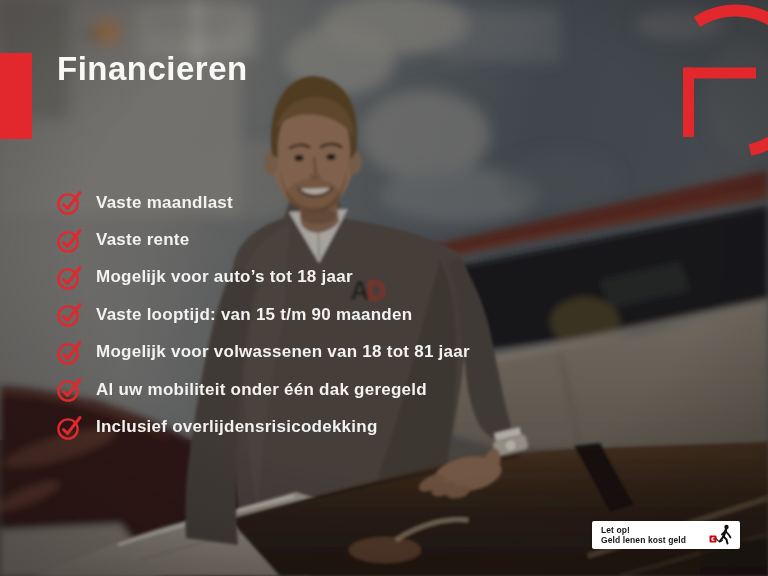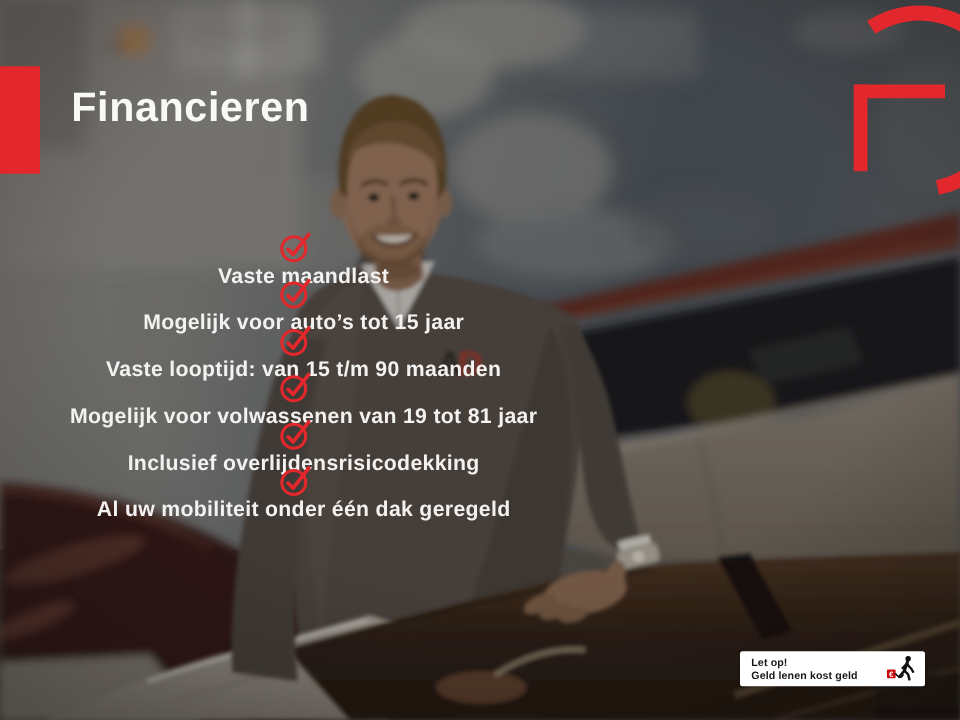--- a/index.html
+++ b/index.html
@@ -7,29 +7,29 @@
     position:relative;width:768px;height:576px;overflow:hidden;
     font-family:"Liberation Sans", sans-serif;
     background:#55514d;
   }
   .photo{position:absolute;left:0;top:0;width:768px;height:576px;}
   .red-bar{
     position:absolute;left:0;top:53px;width:32px;height:86px;
     background:var(--c-accent,#e2282c);
   }
   .title{
-    position:absolute;left:57px;top:62px;margin:0;
+    position:absolute;left:57px;top:45px;margin:0;
     font-size:33px;line-height:47px;font-weight:600;letter-spacing:.5px;
     color:var(--c-title-text,#f8f8f7);
   }
   .title span{display:block;}
   .checklist{
     position:absolute;left:56px;top:184px;margin:0;padding:0;list-style:none;
   }
-  .checklist li{height:37.4px;display:flex;align-items:center;flex-direction:column;}
+  .checklist li{height:37.4px;display:flex;align-items:center;}
   .check-ic{
     width:27px;height:27px;flex:0 0 27px;margin-right:13px;
     color:var(--c-accent,#e2282c);
   }
   .check-ic svg{display:block;width:27px;height:27px;overflow:visible;}
   .checklist .label{
     font-size:17px;font-weight:600;letter-spacing:.25px;
     color:var(--c-list-text,#f3f2f0);white-space:nowrap;
   }
   .arc-logo{position:absolute;left:645px;top:0;width:123px;height:165px;}
@@ -220,57 +220,66 @@
       </span>
       <span class="label">Vaste maandlast</span>
     </li>
       <li>
       <span class="check-ic">
         <svg viewBox="0 0 27 27">
           <circle cx="12" cy="15" r="9.6" fill="none" stroke="currentColor" stroke-width="2.4"></circle>
           <path d="M7.5 15.5 L11.5 19.5 L24 3.5" fill="none" stroke="currentColor" stroke-width="3" stroke-linecap="round" stroke-linejoin="round"></path>
         </svg>
       </span>
-      <span class="label">Mogelijk voor auto’s tot 15 jaar</span>
+      <span class="label">Vaste rente</span>
+    </li>
+      <li>
+      <span class="check-ic">
+        <svg viewBox="0 0 27 27">
+          <circle cx="12" cy="15" r="9.6" fill="none" stroke="currentColor" stroke-width="2.4"></circle>
+          <path d="M7.5 15.5 L11.5 19.5 L24 3.5" fill="none" stroke="currentColor" stroke-width="3" stroke-linecap="round" stroke-linejoin="round"></path>
+        </svg>
+      </span>
+      <span class="label">Mogelijk voor auto’s tot 18 jaar</span>
     </li>
       <li>
       <span class="check-ic">
         <svg viewBox="0 0 27 27">
           <circle cx="12" cy="15" r="9.6" fill="none" stroke="currentColor" stroke-width="2.4"></circle>
           <path d="M7.5 15.5 L11.5 19.5 L24 3.5" fill="none" stroke="currentColor" stroke-width="3" stroke-linecap="round" stroke-linejoin="round"></path>
         </svg>
       </span>
       <span class="label">Vaste looptijd: van 15 t/m 90 maanden</span>
     </li>
       <li>
       <span class="check-ic">
         <svg viewBox="0 0 27 27">
           <circle cx="12" cy="15" r="9.6" fill="none" stroke="currentColor" stroke-width="2.4"></circle>
           <path d="M7.5 15.5 L11.5 19.5 L24 3.5" fill="none" stroke="currentColor" stroke-width="3" stroke-linecap="round" stroke-linejoin="round"></path>
         </svg>
       </span>
-      <span class="label">Mogelijk voor volwassenen van 19 tot 81 jaar</span>
+      <span class="label">Mogelijk voor volwassenen van 18 tot 81 jaar</span>
+    </li>
+      <li>
+      <span class="check-ic">
+        <svg viewBox="0 0 27 27">
+          <circle cx="12" cy="15" r="9.6" fill="none" stroke="currentColor" stroke-width="2.4"></circle>
+          <path d="M7.5 15.5 L11.5 19.5 L24 3.5" fill="none" stroke="currentColor" stroke-width="3" stroke-linecap="round" stroke-linejoin="round"></path>
+        </svg>
+      </span>
+      <span class="label">Al uw mobiliteit onder één dak geregeld</span>
     </li>
       <li>
       <span class="check-ic">
         <svg viewBox="0 0 27 27">
           <circle cx="12" cy="15" r="9.6" fill="none" stroke="currentColor" stroke-width="2.4"></circle>
           <path d="M7.5 15.5 L11.5 19.5 L24 3.5" fill="none" stroke="currentColor" stroke-width="3" stroke-linecap="round" stroke-linejoin="round"></path>
         </svg>
       </span>
       <span class="label">Inclusief overlijdensrisicodekking</span>
-    </li>
-      <li>
-      <span class="check-ic">
-        <svg viewBox="0 0 27 27">
-          <circle cx="12" cy="15" r="9.6" fill="none" stroke="currentColor" stroke-width="2.4"></circle>
-          <path d="M7.5 15.5 L11.5 19.5 L24 3.5" fill="none" stroke="currentColor" stroke-width="3" stroke-linecap="round" stroke-linejoin="round"></path>
-        </svg>
-      </span>
-      <span class="label">Al uw mobiliteit onder één dak geregeld</span>
     </li>
     </ul>
 
   <svg class="arc-logo" viewBox="0 0 123 165">
     <path d="M52 22 A70.5 70.5 0 1 1 105 150" stroke-width="12"></path>
     <path d="M41 73 H111" stroke-width="11"></path>
     <path d="M43.5 67.5 V137" stroke-width="11"></path>
   </svg>
 
   <div class="badge">

